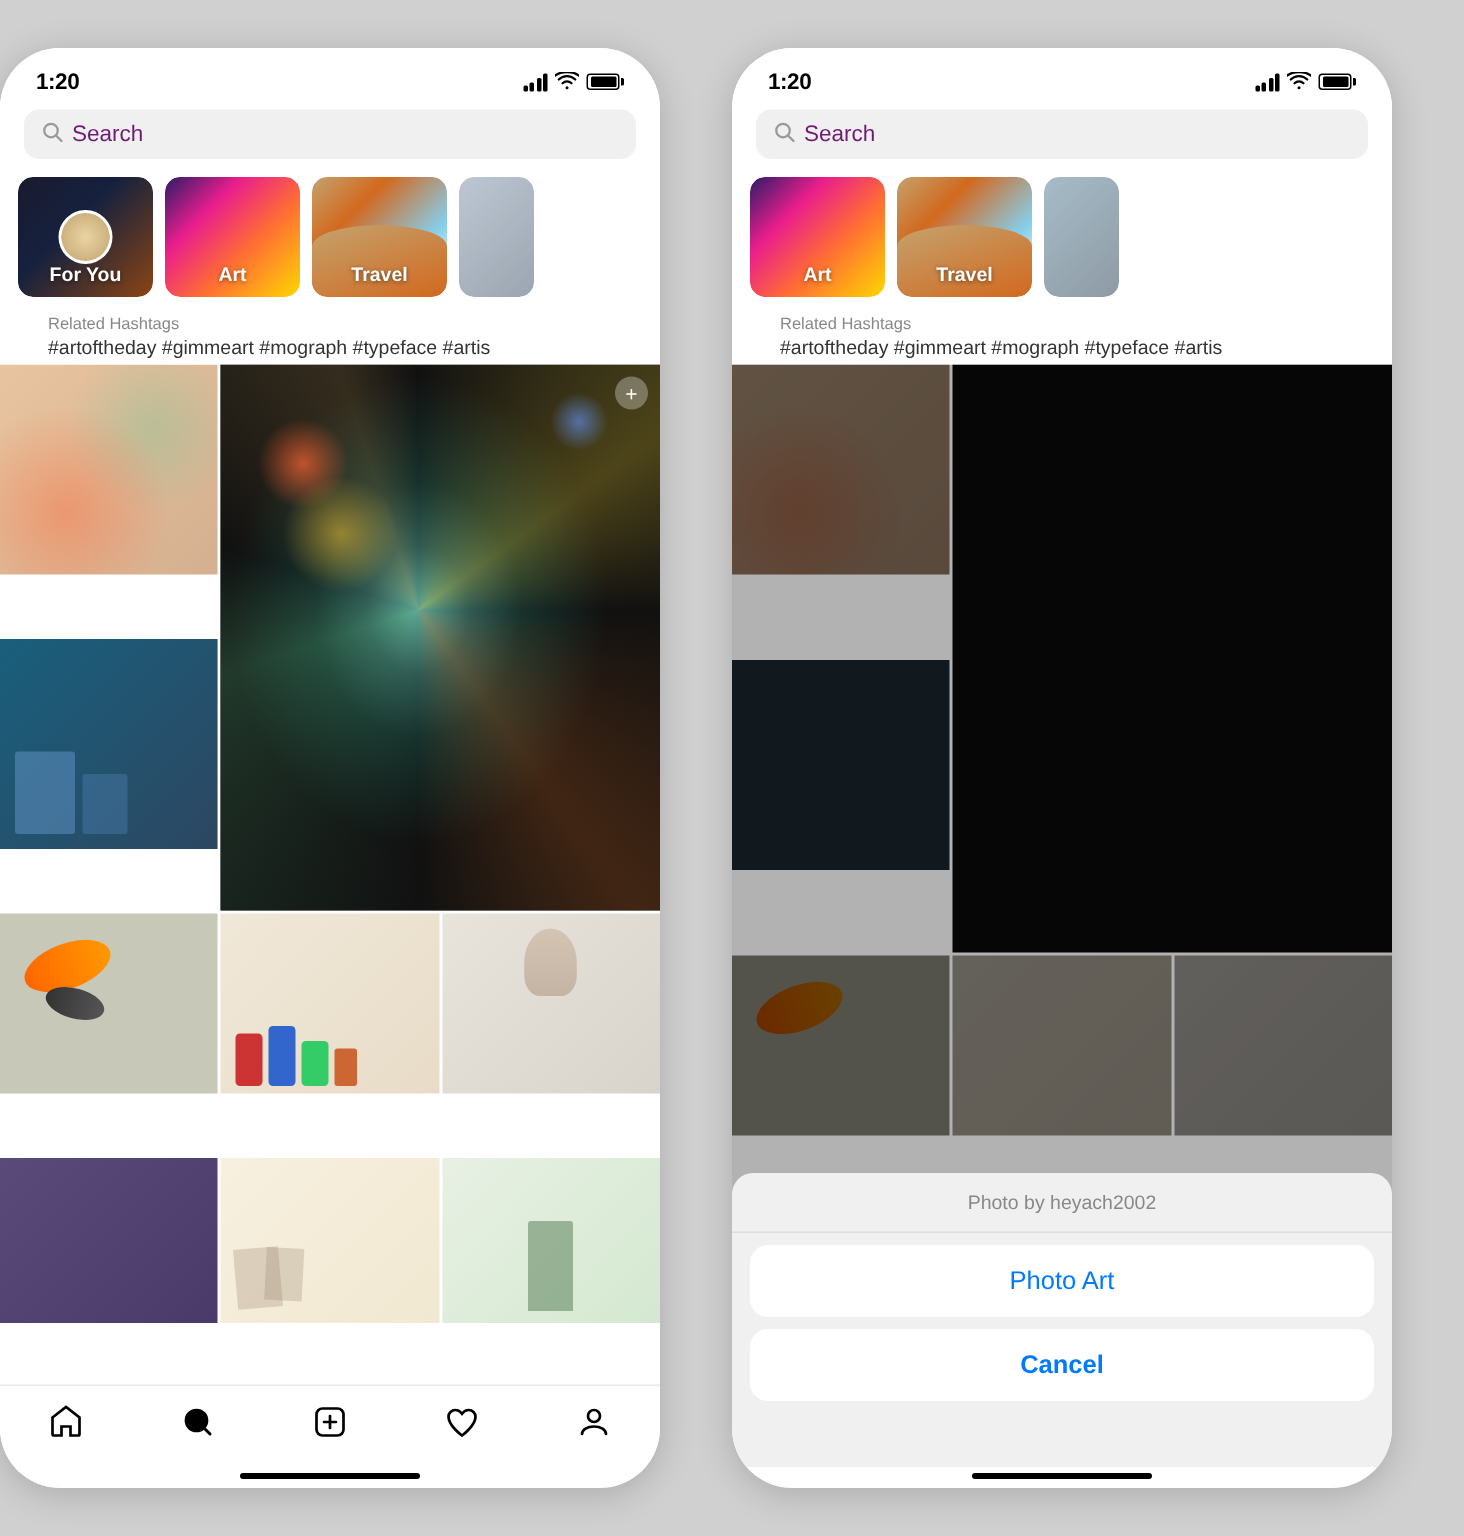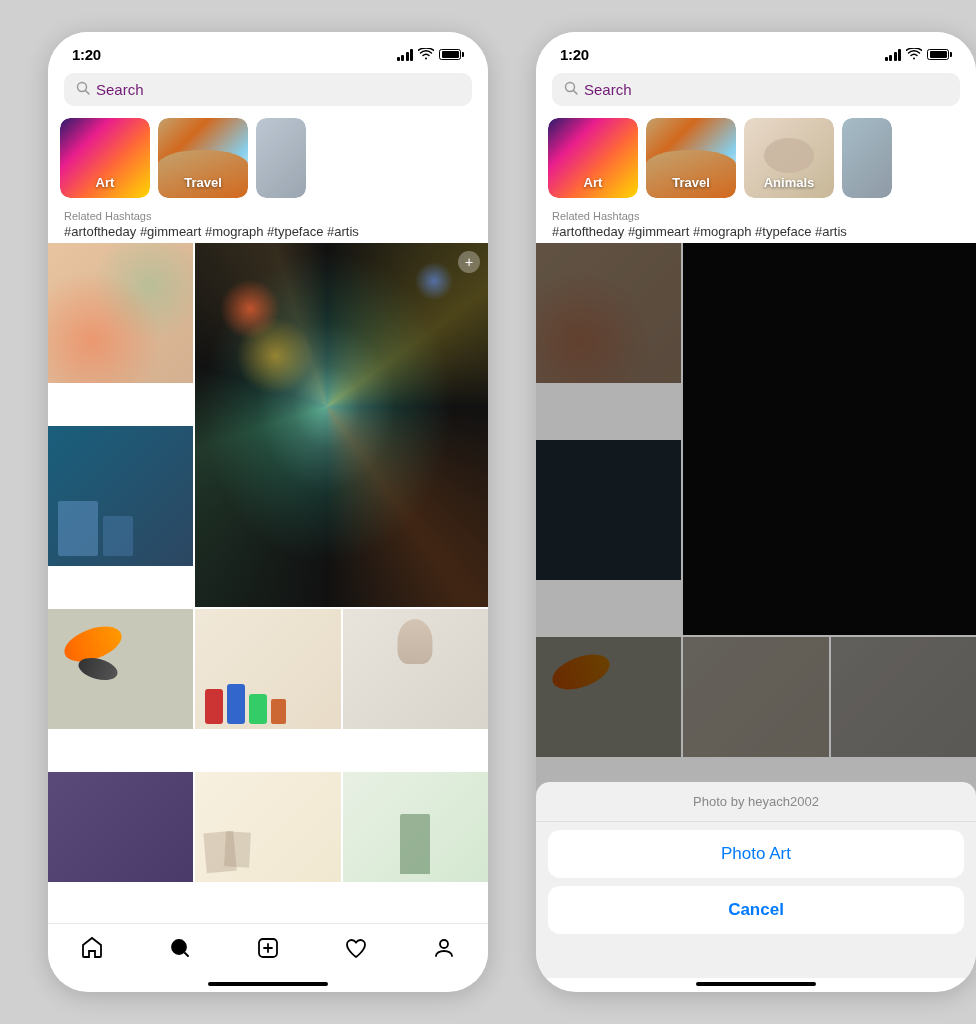--- a/index.html
+++ b/index.html
@@ -11,21 +11,21 @@
       gap: 0;
       font-family: -apple-system, BlinkMacSystemFont, 'Helvetica Neue', Arial, sans-serif;
       overflow: hidden;
     }
 
     .phone-wrapper {
       width: 488px;
       height: 1024px;
       display: flex;
       align-items: center;
-      justify-content: flex-end;
+      justify-content: flex-start;
     }
 
     .phone {
       width: 440px;
       height: 960px;
       background: #fff;
       border-radius: 40px;
       overflow: hidden;
       display: flex;
       flex-direction: column;
@@ -201,20 +201,21 @@
       background: linear-gradient(135deg, #f5f5dc 0%, #d2b48c 100%);
       width: 100%;
       height: 100%;
     }
 
     
     .hashtags {
       padding: 4px 16px 4px;
       background: #fff;
       flex-shrink: 0;
+      margin-left: 16px;
     }
     .hashtags .label {
       font-size: 11px;
       color: #888;
       margin-bottom: 2px;
     }
     .hashtags .tags {
       font-size: 13px;
       color: #333;
       white-space: nowrap;
@@ -372,20 +373,26 @@
             <circle cx="6" cy="6" r="4.5" stroke="#999" stroke-width="1.5"></circle>
             <path d="M9.5 9.5L13 13" stroke="#999" stroke-width="1.5" stroke-linecap="round"></path>
           </svg>
         </span>
         <span class="placeholder">Search</span>
       </div>
     </div>
 
     <div class="category-tabs">
       <div class="category-tab">
+        <div class="tab-bg for-you-bg">
+          <div class="for-you-avatar"></div>
+        </div>
+        <span class="tab-label">For You</span>
+      </div>
+      <div class="category-tab">
         <div class="tab-bg art-tab-bg"></div>
         <span class="tab-label">Art</span>
       </div>
       <div class="category-tab">
         <div class="tab-bg travel-tab-bg"></div>
         <span class="tab-label">Travel</span>
       </div>
 
       <div class="category-tab" style="width:50px;opacity:0.7">
         <div class="tab-bg" style="background:linear-gradient(135deg,#a0b0c0,#708090)"></div>
@@ -535,27 +542,20 @@
 
     <div class="category-tabs">
       <div class="category-tab">
         <div class="tab-bg art-tab-bg"></div>
         <span class="tab-label">Art</span>
       </div>
       <div class="category-tab">
         <div class="tab-bg travel-tab-bg"></div>
         <span class="tab-label">Travel</span>
       </div>
-      <div class="category-tab">
-        <div class="tab-bg animals-tab-bg" style="background:linear-gradient(135deg,#e8d8c8,#c8b898);position:relative;overflow:hidden">
-
-          <div style="position:absolute;top:20px;left:50%;transform:translateX(-50%);width:50px;height:35px;background:rgba(200,180,160,0.8);border-radius:50%"></div>
-        </div>
-        <span class="tab-label">Animals</span>
-      </div>
       <div class="category-tab" style="width:50px;opacity:0.7">
         <div class="tab-bg" style="background:linear-gradient(135deg,#80a0b0,#607080)"></div>
       </div>
     </div>
 
     <div class="hashtags">
       <div class="label">Related Hashtags</div>
       <div class="tags">#artoftheday #gimmeart #mograph #typeface #artis</div>
     </div>
 

